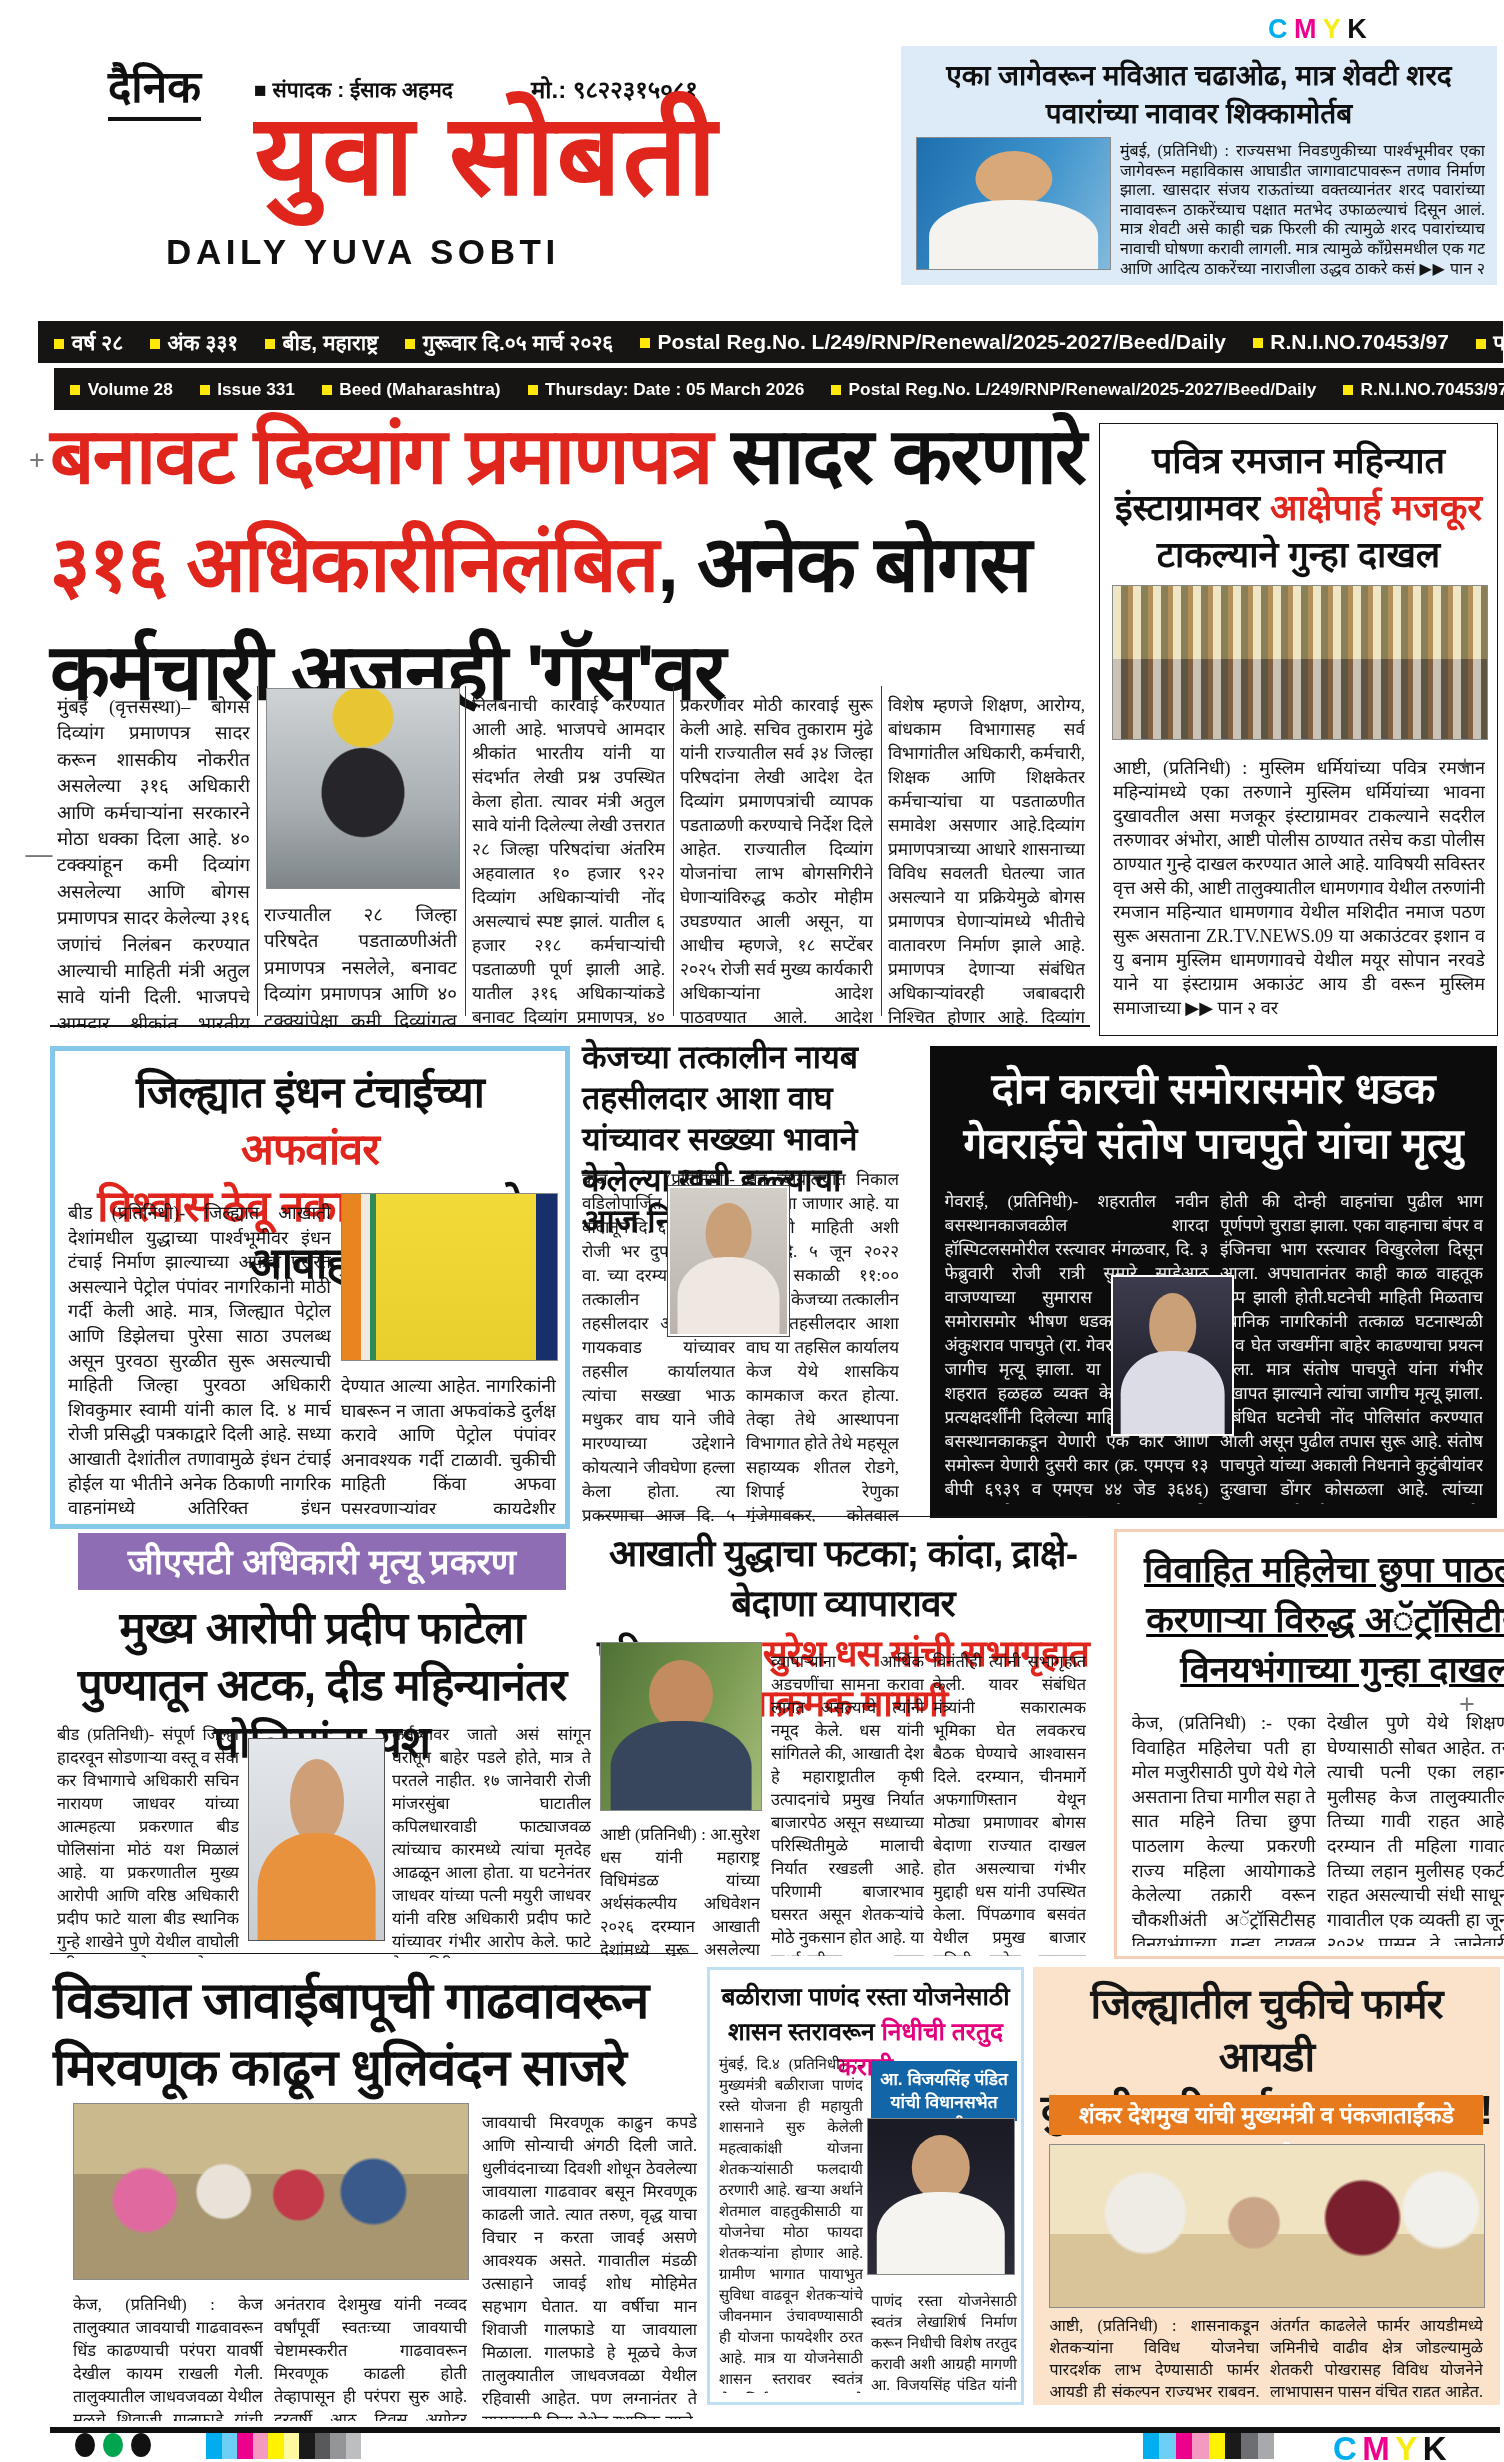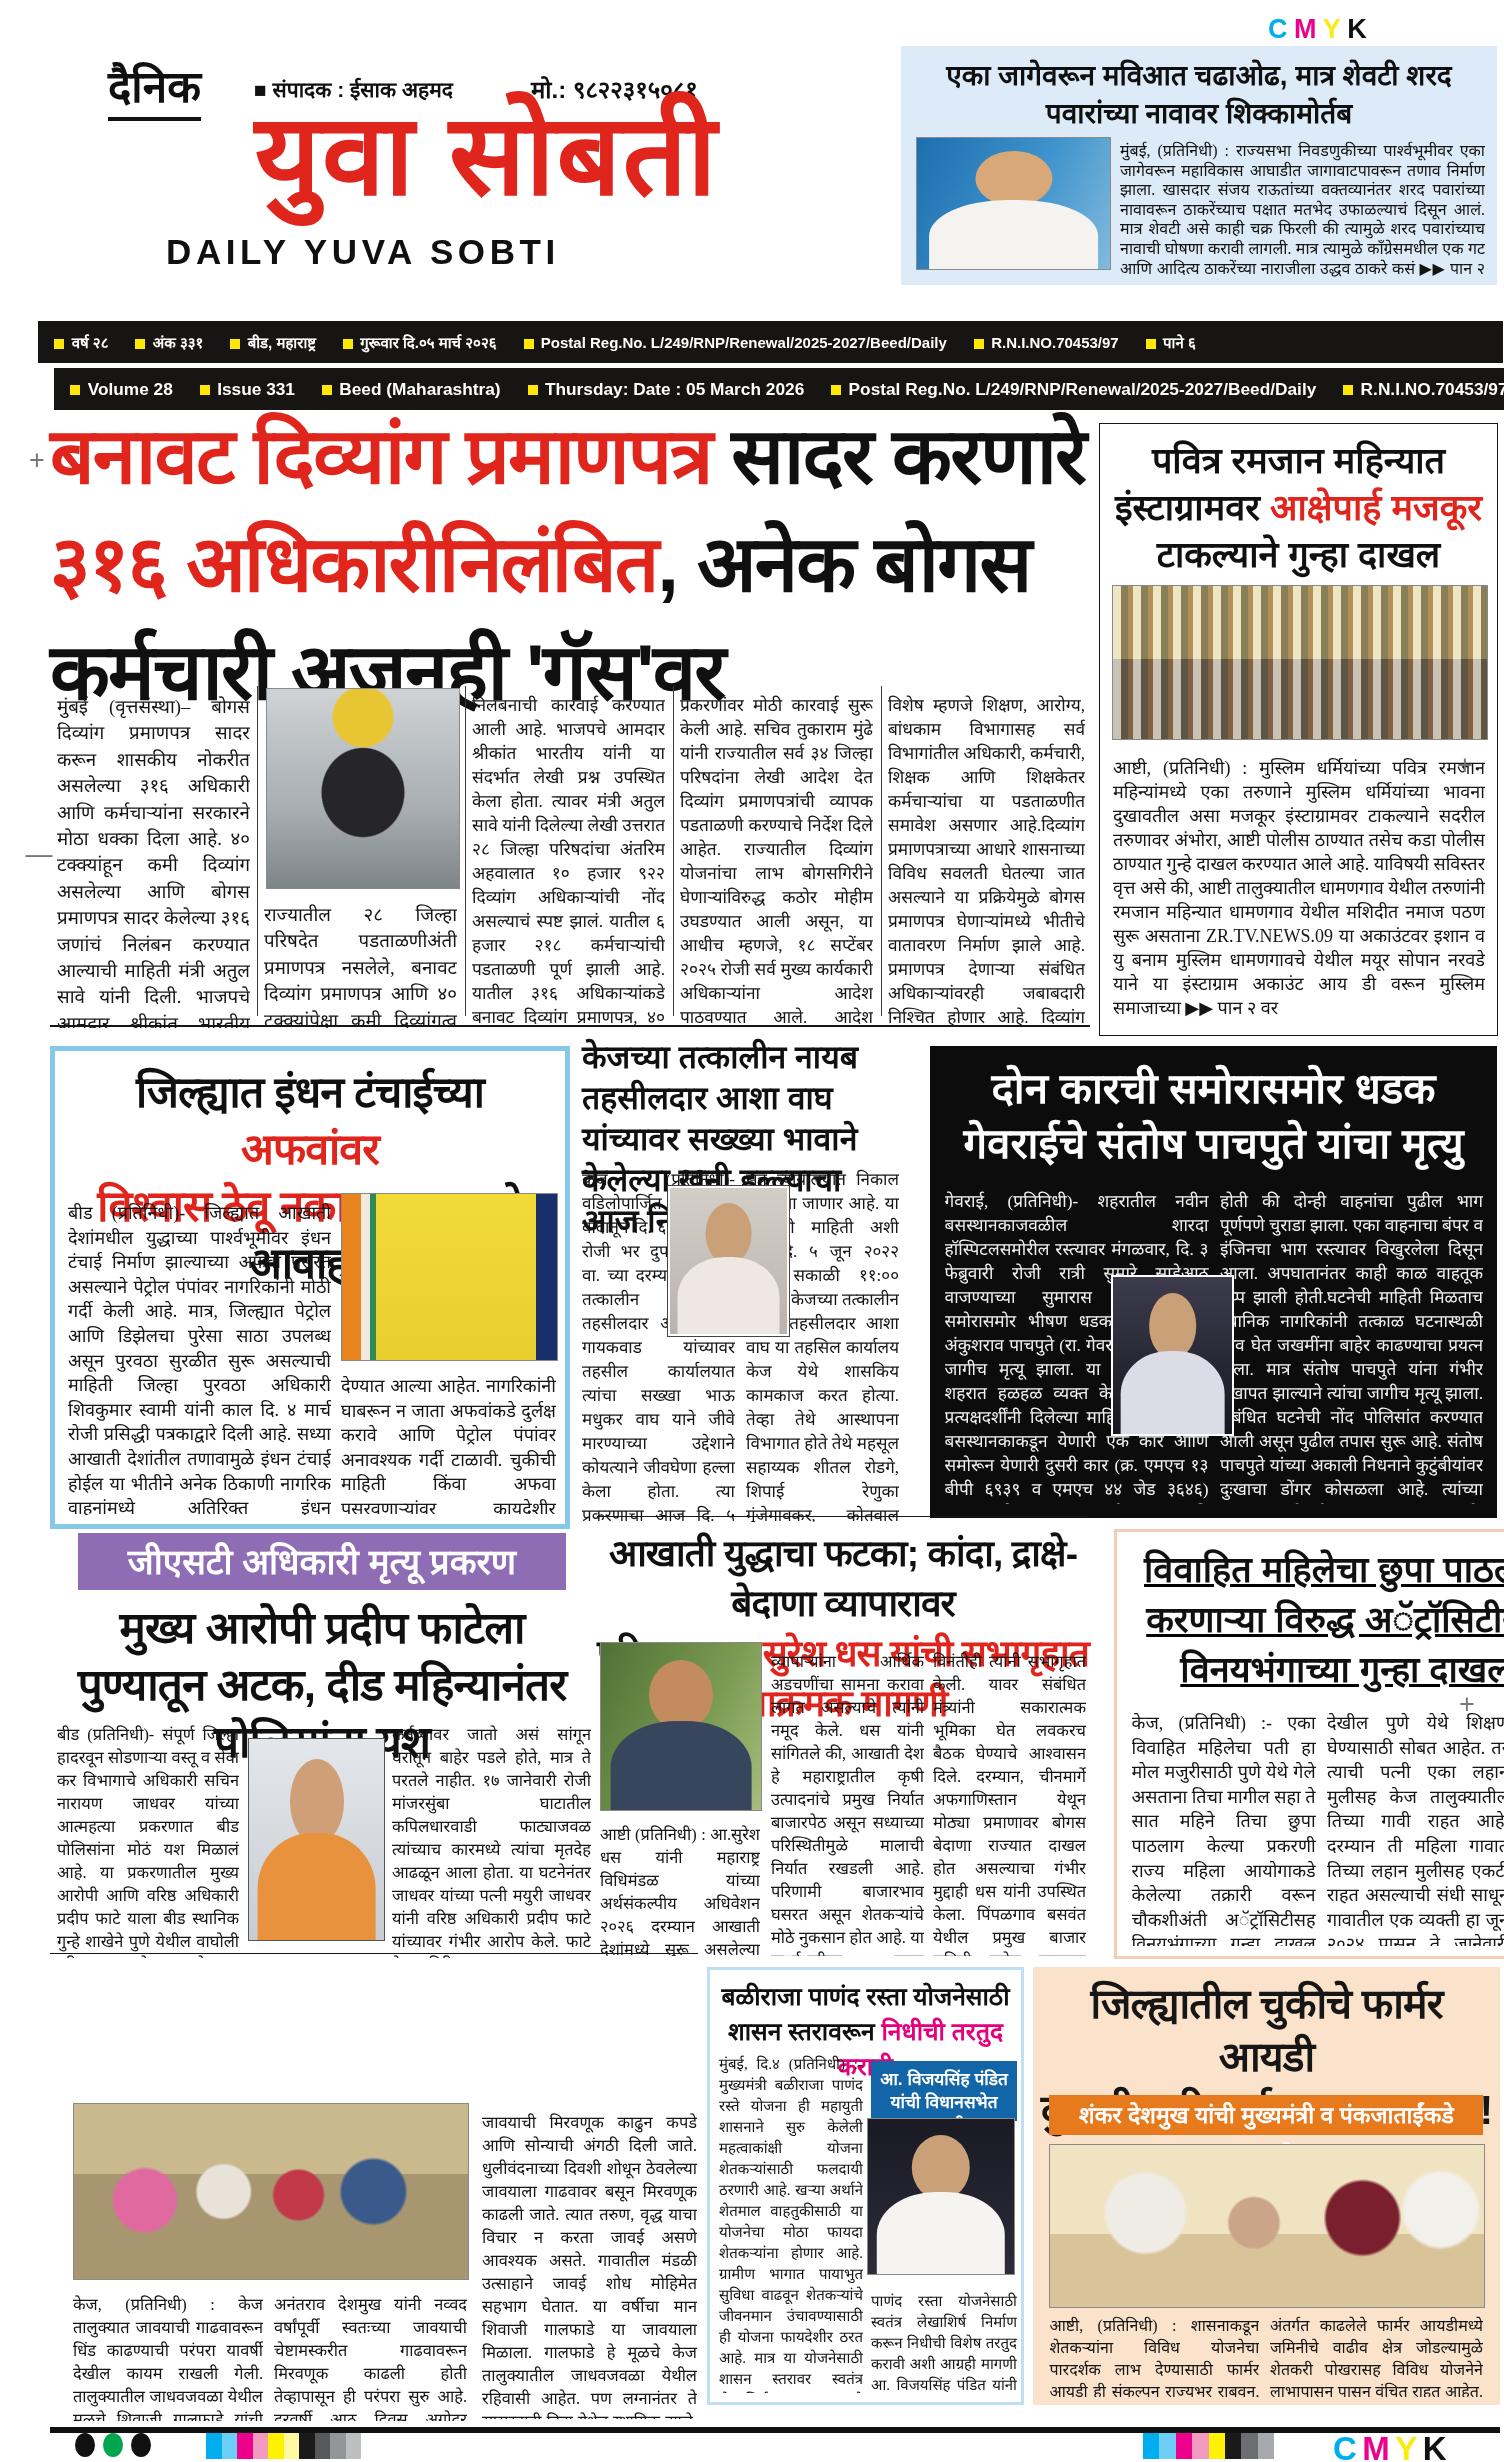--- a/index.html
+++ b/index.html
@@ -76,21 +76,21 @@
   <div class="abs hl" style="left:531px;top:64px;font-size:24px;">मो.: ९८२२३१५०८१</div>
   <div class="abs hl red center" style="left:80px;top:77px;width:813px;font-size:113px;line-height:1.25;letter-spacing:1.8px;">युवा सोबती</div>
   <div class="abs hl" style="left:166px;top:224px;font-size:35px;letter-spacing:4.6px;">DAILY YUVA SOBTI</div>
 
   <div class="abs" style="left:901px;top:38px;width:596px;height:239px;background:#dcebf7;">
     <div class="hl center" style="padding:11px 12.8px 0 12.8px;font-size:28px;line-height:38px;">एका जागेवरून मविआत चढाओढ, मात्र शेवटी शरद पवारांच्या नावावर शिक्कामोर्तब</div>
   </div>
   <div class="photo portrait ph-pawar" style="left:916px;top:137px;width:193px;height:131px;"></div>
   <div class="abs body-txt" style="left:1120px;top:133px;width:365px;height:137px;font-size:16px;line-height:19.6px;">मुंबई, (प्रतिनिधी) : राज्यसभा निवडणुकीच्या पार्श्वभूमीवर एका जागेवरून महाविकास आघाडीत जागावाटपावरून तणाव निर्माण झाला. खासदार संजय राऊतांच्या वक्तव्यानंतर शरद पवारांच्या नावावरून ठाकरेंच्याच पक्षात मतभेद उफाळल्याचं दिसून आलं. मात्र शेवटी असे काही चक्र फिरली की त्यामुळे शरद पवारांच्याच नावाची घोषणा करावी लागली. मात्र त्यामुळे काँग्रेसमधील एक गट आणि आदित्य ठाकरेंच्या नाराजीला उद्धव ठाकरे कसं  ▶▶ पान २ वर</div>
 
-  <div class="strip" style="top:321px;height:42px;font-size:15px;">
+  <div class="strip" style="top:321px;height:42px;font-size:21px;">
     <span>वर्ष २८</span>
     <span>अंक ३३१</span>
     <span>बीड, महाराष्ट्र</span>
     <span>गुरूवार दि.०५ मार्च २०२६</span>
     <span>Postal Reg.No. L/249/RNP/Renewal/2025-2027/Beed/Daily</span>
     <span>R.N.I.NO.70453/97</span>
     <span>पाने ६</span>
 
   </div>
   <div class="strip" style="top:368px;height:42px;font-size:17.3px;margin-left:16px;">
@@ -167,20 +167,24 @@
   <div class="abs body-txt" style="left:771px;top:1642px;width:153px;height:306px;font-size:16.4px;line-height:23px;">व्यापाऱ्यांना आर्थिक अडचणींचा सामना करावा लागत असल्याचे त्यांनी नमूद केले. धस यांनी सांगितले की, आखाती देश हे महाराष्ट्रातील कृषी उत्पादनांचे प्रमुख निर्यात बाजारपेठ असून सध्याच्या परिस्थितीमुळे मालाची निर्यात रखडली आहे. परिणामी बाजारभाव घसरत असून शेतकऱ्यांचे मोठे नुकसान होत आहे. या पार्श्वभूमीवर राज्य सरकारने तातडीने निर्णय घेऊन शेतकऱ्यांना आर्थिक दिलासा द्यावा, अशी जोरदार मागणी त्यांनी केली. सध्या अर्थसंकल्पीय अधिवेशन सुरू असल्याने तत्काळ बैठक घेणे शक्य नसले तरी अर्थसंकल्प सादर झाल्यानंतर संबंधित मंत्र्यांनी तातडीने बैठक बोलावून ठोस निर्णय घ्यावा, अशी</div>
   <div class="abs body-txt" style="left:933px;top:1642px;width:153px;height:306px;font-size:16.4px;line-height:23px;">विनंतीही त्यांनी सभागृहात केली. यावर संबंधित मंत्र्यांनी सकारात्मक भूमिका घेत लवकरच बैठक घेण्याचे आश्वासन दिले. दरम्यान, चीनमार्गे अफगाणिस्तान येथून मोठ्या प्रमाणावर बोगस बेदाणा राज्यात दाखल होत असल्याचा गंभीर मुद्दाही धस यांनी उपस्थित केला. पिंपळगाव बसवंत येथील प्रमुख बाजार समिती तसेच तासगाव परिसरात अशा प्रकारचा माल आल्याचे त्यांनी सभागृहाच्या निदर्शनास आणून दिले. या प्रकरणातील जबाबदारांवर गुन्हे दाखल करून कठोर कारवाई करावी, अशी ठाम मागणी त्यांनी केली. या प्रश्नांमुळे राज्यातील कृषी व व्यापार क्षेत्रातील चिंता वाढली असून सरकारच्या पुढील निर्णयाकडे शेतकरी व व्यापाऱ्यांचे लक्ष लागले आहे.</div>
 
   <div class="abs" style="left:1114px;top:1521px;width:464px;height:430px;border:3.6px solid #f5cdb4;box-sizing:border-box;text-decoration:underline;">
     <div class="hl center" style="padding:12.8px 9px 0 9px;font-size:36px;line-height:50px;">विवाहित महिलेचा छुपा पाठलाग करणाऱ्या विरुद्ध अॅट्रॉसिटीसह विनयभंगाच्या गुन्हा दाखल</div>
     <div style="position:absolute;left:14.6px;top:179px;width:184px;height:235px;font-family:'Liberation Serif',serif;text-align:justify;color:#141414;font-size:18px;line-height:24.6px;overflow:hidden;">केज, (प्रतिनिधी) :- एका विवाहित महिलेचा पती हा मोल मजुरीसाठी पुणे येथे गेले असताना तिचा मागील सहा ते सात महिने तिचा छुपा पाठलाग केल्या प्रकरणी राज्य महिला आयोगाकडे केलेल्या तक्रारी वरून चौकशीअंती अॅट्रॉसिटीसह विनयभंगाच्या गुन्हा दाखल करण्यात आला आहे. केज तालुक्यातील एका विवाहित महिलेचा पती हा मजुरीसाठी पुणे येथे राहत आहे. तसेच त्याच्या सोबत चार मुली</div>
     <div style="position:absolute;left:210px;top:179px;width:182px;height:235px;font-family:'Liberation Serif',serif;text-align:justify;color:#141414;font-size:18px;line-height:24.6px;overflow:hidden;">देखील पुणे येथे शिक्षण घेण्यासाठी सोबत आहेत. तर त्याची पत्नी एका लहान मुलीसह केज तालुक्यातील तिच्या गावी राहत आहे. दरम्यान ती महिला गावात तिच्या लहान मुलीसह एकटी राहत असल्याची संधी साधून गावातील एक व्यक्ती हा जून २०२४ पासून ते जानेवारी २०२५ पर्यंत तिचा छुप्या पद्तीने पाठलाग करीत होता. ती कामासाठी शेतात जात असताना  ▶▶ पान २ वर</div>
   </div>
 
   <div class="hrule" style="left:50px;top:1953px;width:648px;height:0.9px;"></div>
+  <div class="abs hl" style="left:53px;top:1959px;width:648px;font-size:51px;line-height:67px;letter-spacing:-0.9px;">
+    <span>विड्यात जावाईबापूची गाढवावरून</span><br>
+    <span>मिरवणूक काढून धुलिवंदन साजरे</span>
+  </div>
   <div class="photo ph-holi" style="left:73px;top:2103px;width:394px;height:175px;"></div>
   <div class="abs body-txt" style="left:482px;top:2103px;width:215px;height:308px;font-size:16.4px;line-height:23px;">जावयाची मिरवणूक काढुन कपडे आणि सोन्याची अंगठी दिली जाते. धुलीवंदनाच्या दिवशी शोधून ठेवलेल्या जावयाला गाढवावर बसून मिरवणूक काढली जाते. त्यात तरुण, वृद्ध याचा विचार न करता जावई असणे आवश्यक असते. गावातील मंडळी उत्साहाने जावई शोध मोहिमेत सहभाग घेतात. या वर्षीचा मान शिवाजी गालफाडे या जावयाला मिळाला. गालफाडे हे मूळचे केज तालुक्यातील जाधवजवळा येथील रहिवासी आहेत. पण लग्नानंतर ते सासरवाडी विडा येथेच स्थायिक झाले. ते विडा गावातील बाबुराव दुनघव यांचे जावाई आहेत. गावात त्यांनी घर बांधले आहे. रोजंदारी करून ते चरितार्थ चालवतात.  ▶▶ पान २ वर</div>
   <div class="abs body-txt" style="left:73px;top:2285px;width:190px;height:128px;font-size:16.4px;line-height:23px;">केज, (प्रतिनिधी) : केज तालुक्यात जावयाची गाढवावरून धिंड काढण्याची परंपरा यावर्षी देखील कायम राखली गेली. तालुक्यातील जाधवजवळा येथील मूळचे शिवाजी गालफाडे यांची गावातून मिरवणूक काढत त्यांचा सन्मान करण्यात आला. विडा येथील रहिवाशी असलेल्या</div>
   <div class="abs body-txt" style="left:274px;top:2285px;width:193px;height:128px;font-size:16.4px;line-height:23px;">अनंतराव देशमुख यांनी नव्वद वर्षांपूर्वी स्वतःच्या जावयाची चेष्टामस्करीत गाढवावरून मिरवणूक काढली होती तेव्हापासून ही परंपरा सुरु आहे. दरवर्षी आठ दिवस अगोदर पासूनच जावयाच्या शोधासाठी गावातील तरुण फिरत असतात. यानंतर धुलीवंदनाच्या दिवशी</div>
 
   <div class="abs" style="left:707px;top:1959px;width:317px;height:438px;border:3.6px solid #bfe0f2;box-sizing:border-box;">
     <div class="hl center" style="padding:9px 5.5px 0 5.5px;font-size:24.6px;line-height:35px;">
       <span>बळीराजा पाणंद रस्ता योजनेसाठी</span><br>
       <span>शासन स्तरावरून </span><span class="pink">निधीची तरतुद करावी</span>
     </div>

